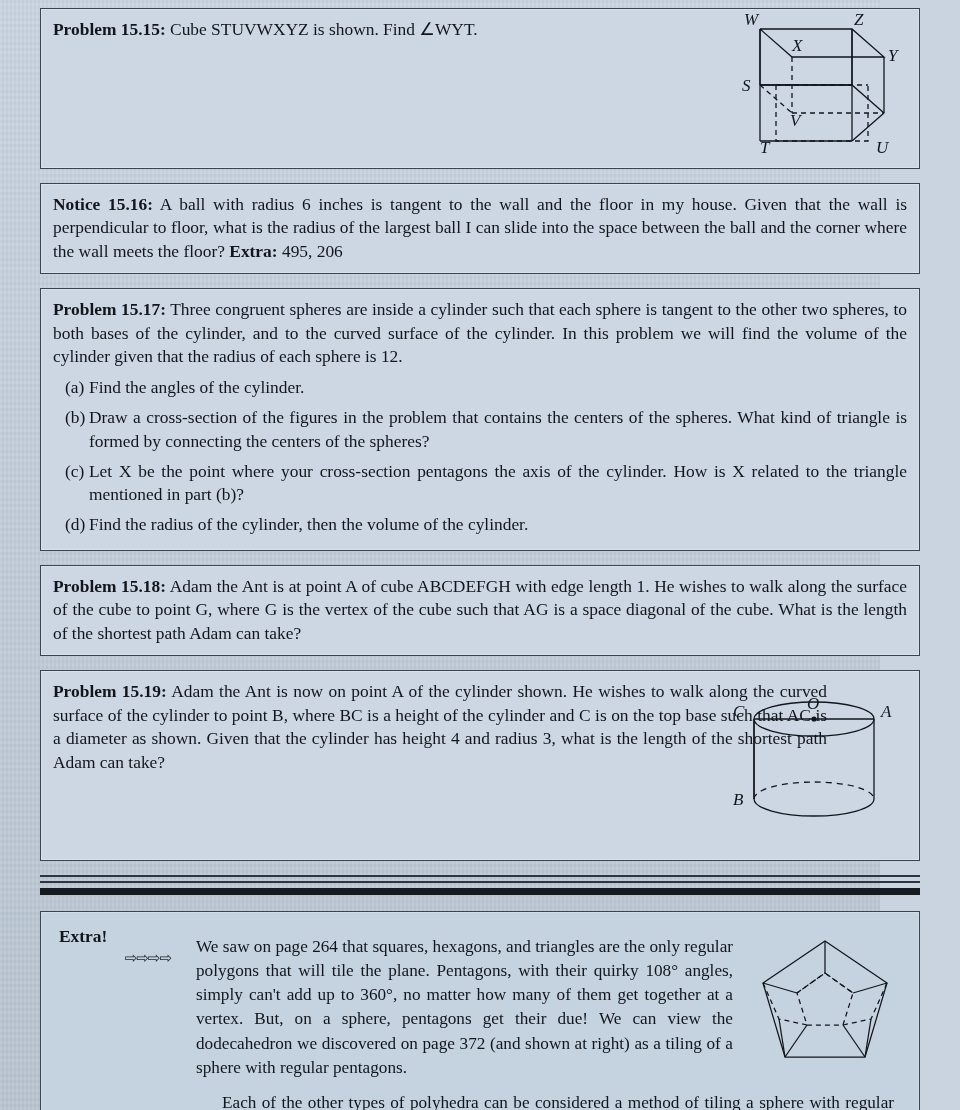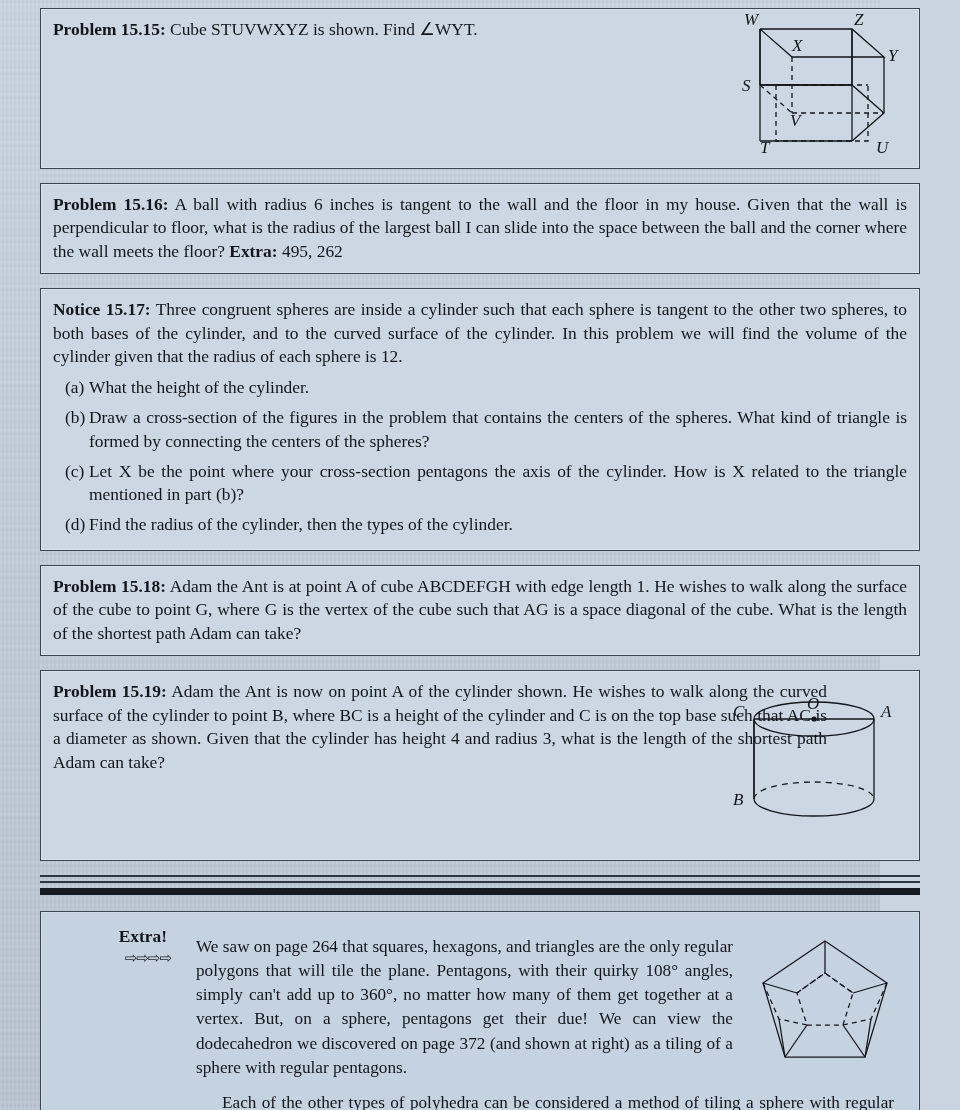--- a/index.html
+++ b/index.html
@@ -115,21 +115,21 @@
     padding: 12px 14px 14px 14px;
     font-size: 17.2px;
     line-height: 1.4;
     min-height: 215px;
   }
   .extra .head {
     position: absolute;
     left: 18px;
     top: 12px;
     width: 108px;
-    text-align: right;
+    text-align: left;
     font-weight: bold;
     font-size: 17.4px;
   }
   .extra .arrows {
     position: absolute;
     left: 18px;
     top: 36px;
     width: 112px;
     text-align: right;
     font-size: 15px;
@@ -201,45 +201,45 @@
             <line x1="24" y1="72" x2="24" y2="128"></line>
             <line x1="24" y1="128" x2="116" y2="128"></line>
             <line x1="116" y1="128" x2="148" y2="100"></line>
             <line x1="116" y1="72" x2="116" y2="128"></line>
           </g>
         </svg>
       </div>
     </div>
 
     <div class="prob">
-      <span class="label">Problem 15.16:</span>
+      <span class="label">Notice 15.16:</span>
       <span>A ball with radius 6 inches is tangent to the wall and the floor in my house. Given that the wall is perpendicular to floor, what is the radius of the largest ball I can slide into the space between the ball and the corner where the wall meets the floor?</span>
       <span class="label">Extra:</span>
-      <span>495, 262</span>
+      <span>495, 206</span>
     </div>
 
     <div class="prob p3">
-      <span class="label">Notice 15.17:</span>
+      <span class="label">Problem 15.17:</span>
       <span>Three congruent spheres are inside a cylinder such that each sphere is tangent to the other two spheres, to both bases of the cylinder, and to the curved surface of the cylinder. In this problem we will find the volume of the cylinder given that the radius of each sphere is 12.</span>
       <ul class="sublist">
         <li>
           <span class="mk">(a)</span>
-          <span class="txt">What the height of the cylinder.</span>
+          <span class="txt">Find the angles of the cylinder.</span>
         </li>
         <li>
           <span class="mk">(b)</span>
           <span class="txt">Draw a cross-section of the figures in the problem that contains the centers of the spheres. What kind of triangle is formed by connecting the centers of the spheres?</span>
         </li>
         <li>
           <span class="mk">(c)</span>
           <span class="txt">Let X be the point where your cross-section pentagons the axis of the cylinder. How is X related to the triangle mentioned in part (b)?</span>
         </li>
         <li>
           <span class="mk">(d)</span>
-          <span class="txt">Find the radius of the cylinder, then the types of the cylinder.</span>
+          <span class="txt">Find the radius of the cylinder, then the volume of the cylinder.</span>
         </li>
       </ul>
     </div>
 
     <div class="prob">
       <span class="label">Problem 15.18:</span>
       <span>Adam the Ant is at point A of cube ABCDEFGH with edge length 1. He wishes to walk along the surface of the cube to point G, where G is the vertex of the cube such that AG is a space diagonal of the cube. What is the length of the shortest path Adam can take?</span>
     </div>
 
     <div class="prob p5">

